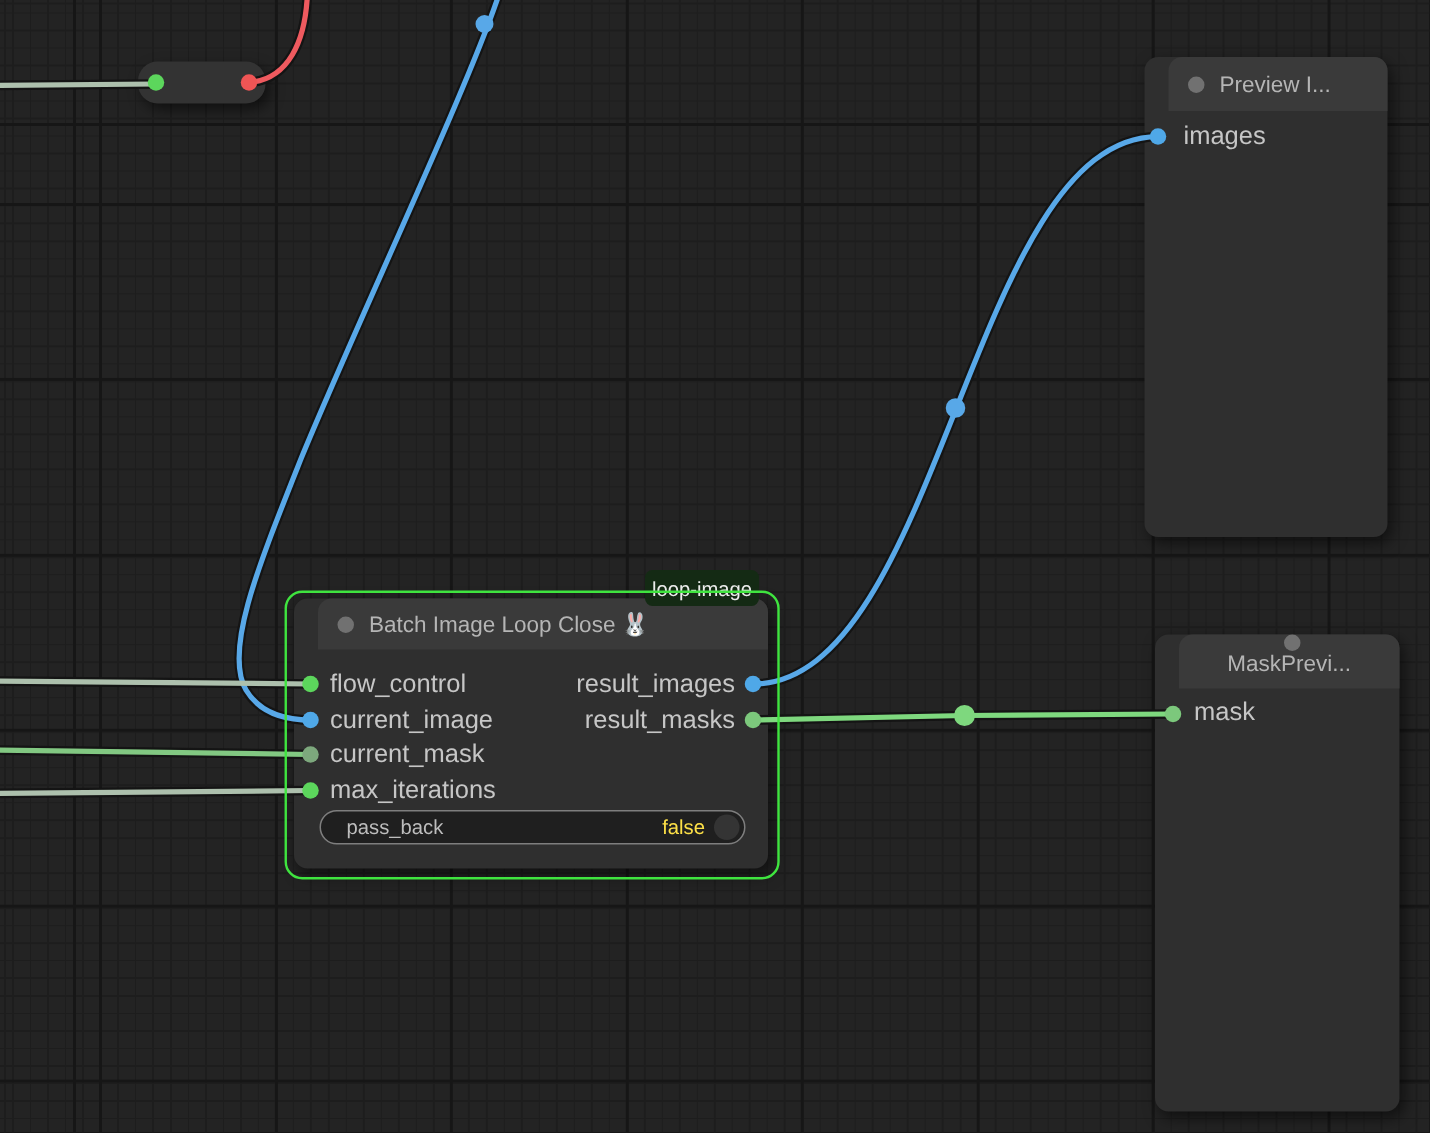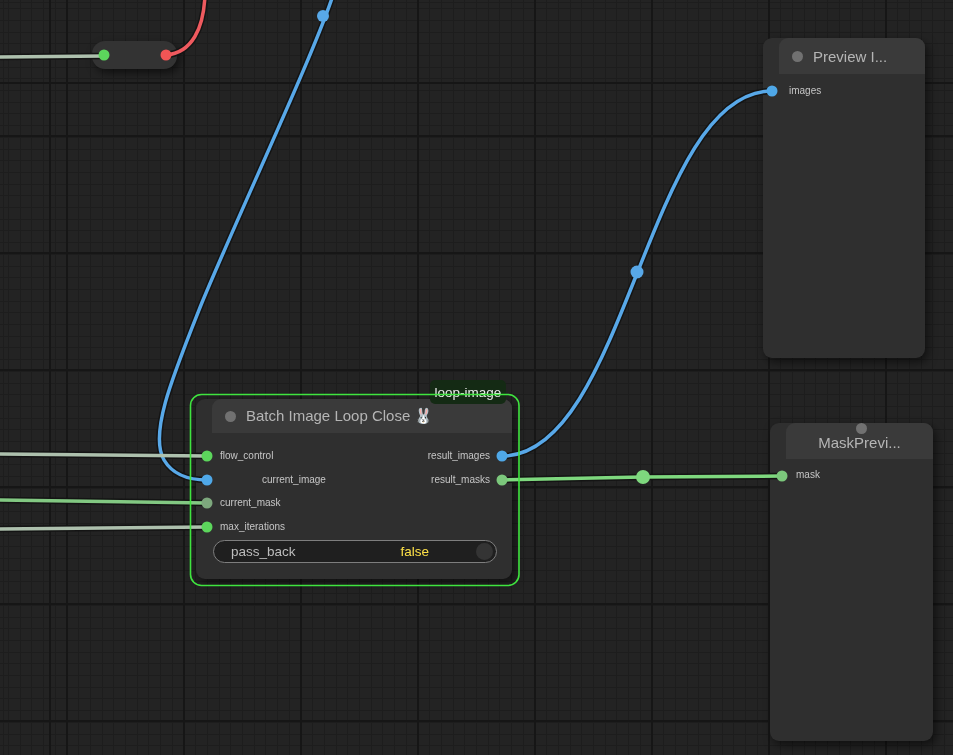--- a/index.html
+++ b/index.html
@@ -34,21 +34,21 @@
     background:#717171;
     margin-left:13px;margin-right:10px;
     flex:0 0 auto;
   }
   .title-text{
     font-size:15px;
     white-space:nowrap;overflow:hidden;
   }
   .slot-label{
     position:absolute;
-    font-size:10px;line-height:18px;
+    font-size:17px;line-height:18px;
     color:#c6c6c6;
     white-space:nowrap;
   }
   .slot-label.out{text-align:right;margin-left:28px;}
   .collapsed-node{
     position:absolute;
     background:#333333;
     border-radius:13px;
     box-shadow:3px 4px 9px rgba(0,0,0,.55);
   }
@@ -88,26 +88,26 @@
 <div class="canvas">
 
   <div class="collapsed-node" style="left:92px;top:41px;width:85px;height:28px;"></div>
 
   <div class="node" style="left:196px;top:399px;width:316px;height:180px;">
     <div class="titlebar" style="height:34px;">
       <span class="title-dot"></span>
       <span class="title-text">Batch Image Loop Close 🐰</span>
     </div>
     <span class="slot-label" style="left:24px;top:48px;">flow_control</span>
-    <span class="slot-label" style="left:24px;top:72px;margin-left:42px;">current_image</span>
+    <span class="slot-label" style="left:24px;top:72px;">current_image</span>
     <span class="slot-label" style="left:24px;top:95px;">current_mask</span>
     <span class="slot-label" style="left:24px;top:119px;">max_iterations</span>
     <span class="slot-label out" style="right:22px;top:48px;">result_images</span>
     <span class="slot-label out" style="right:22px;top:72px;">result_masks</span>
-    <div class="widget-pill" style="left:17px;top:141px;width:284px;height:23px;gap:41px;">
+    <div class="widget-pill" style="left:17px;top:141px;width:284px;height:23px;">
       <span class="widget-label">pass_back</span>
       <span class="widget-value">false</span>
       <span class="widget-knob"></span>
     </div>
   </div>
 
   <div class="node-tag" style="left:430px;top:380px;width:76px;height:24px;">loop-image</div>
 
   <div class="node" style="left:763px;top:38px;width:162px;height:320px;">
     <div class="titlebar" style="height:36px;">

